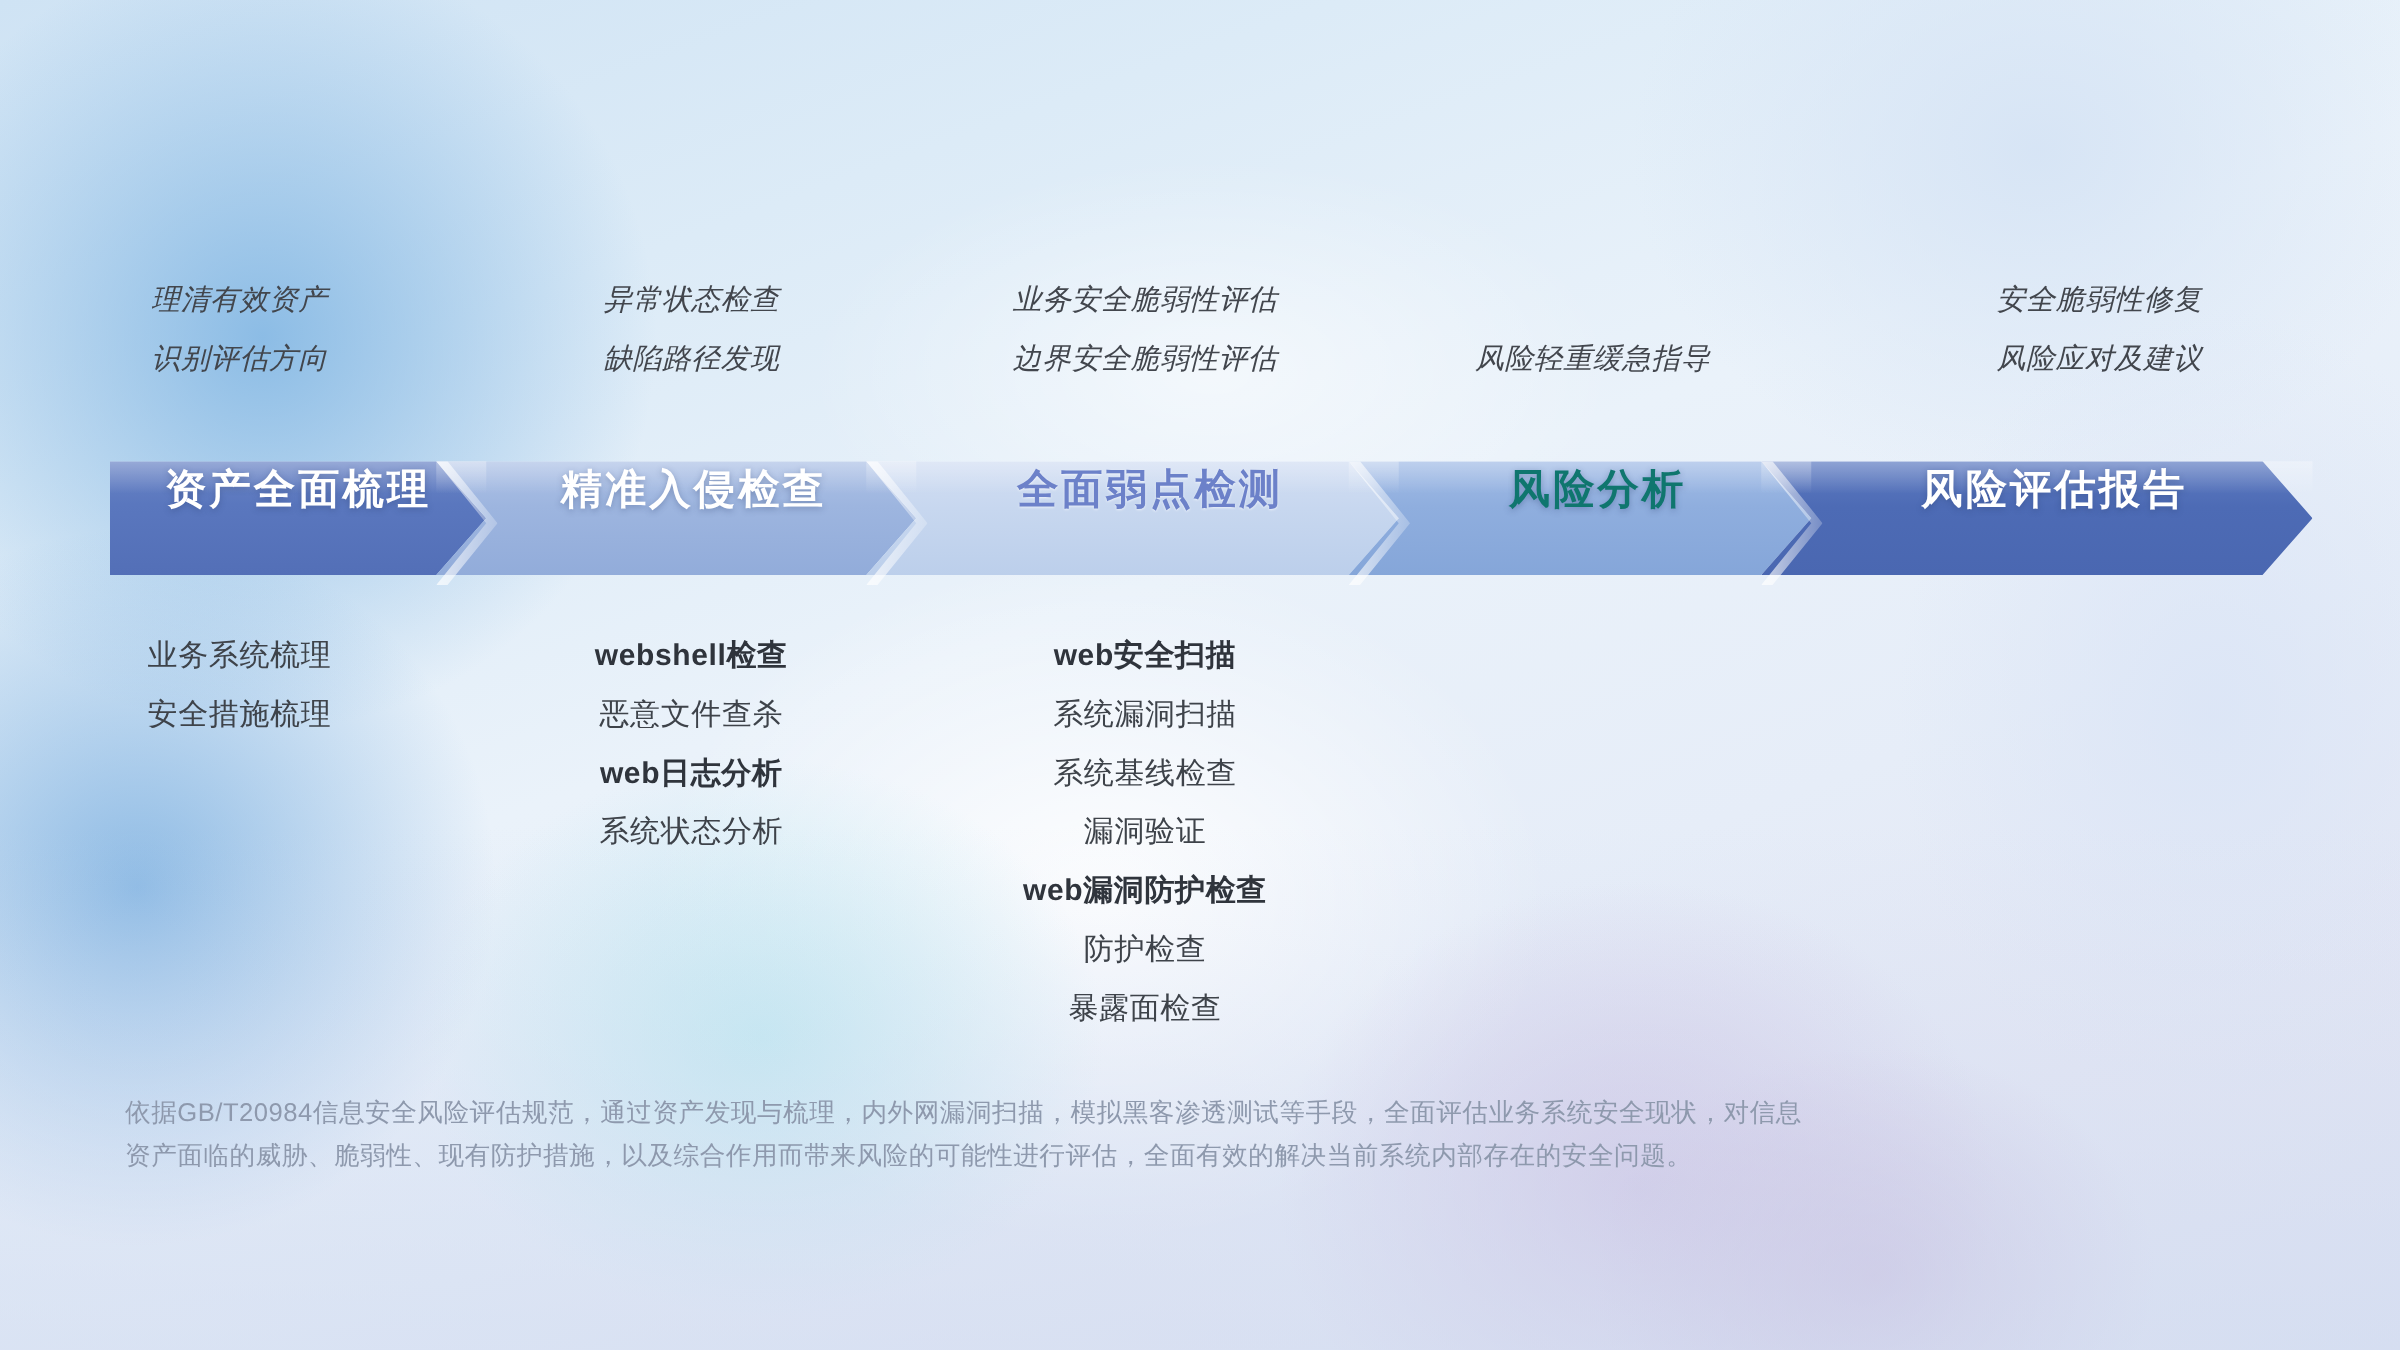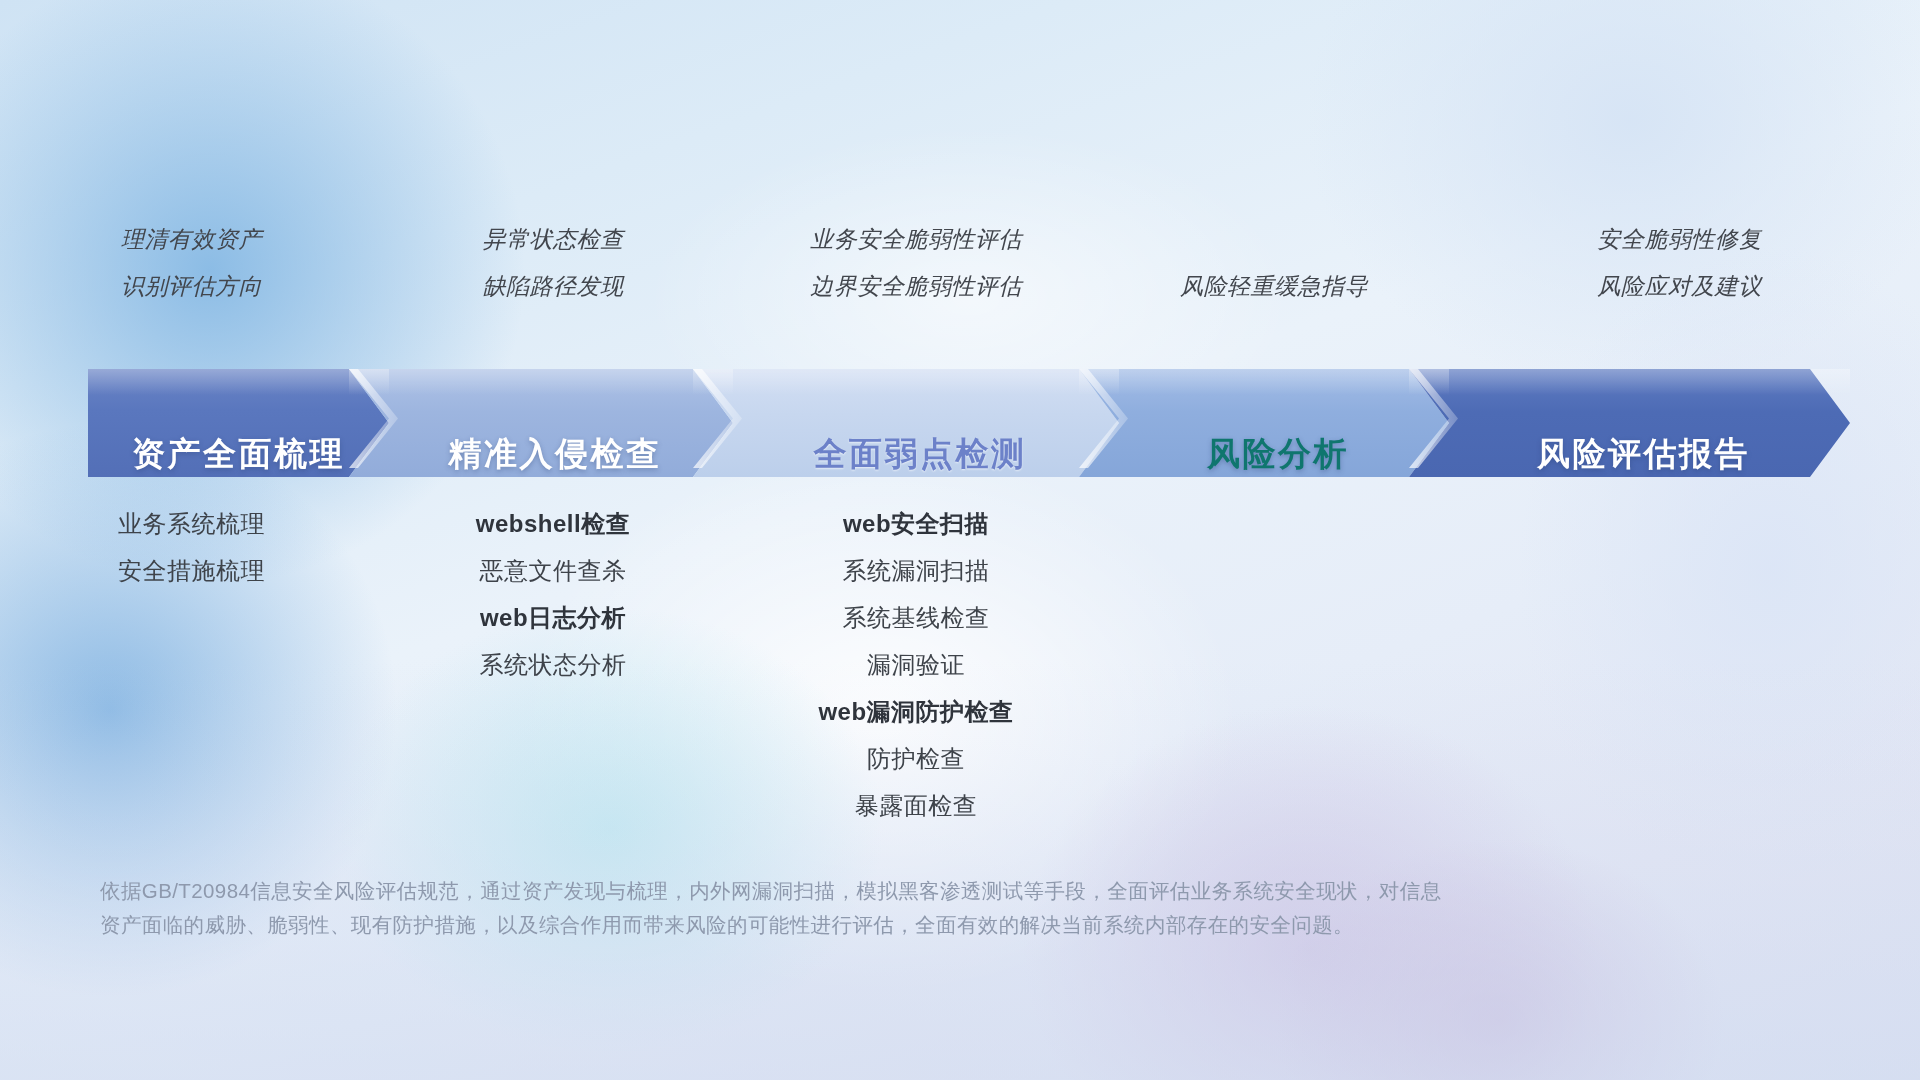--- a/index.html
+++ b/index.html
@@ -81,22 +81,22 @@
     font-size:23px;
     letter-spacing:0.5px;
     font-weight:400;
   }
   .top-group.one-line { padding-top:31px; }
   .top-line { white-space:nowrap; }
 
   
   #band { position:absolute; left:0; top:369px; width:1920px; height:99px; }
   .chev {
-    position:absolute; top:0; height:108px;
-    display:flex; align-items:flex-end; justify-content:center;
+    position:absolute; top:0; height:91px;
+    display:flex; align-items:flex-start; justify-content:center;
   }
   .chev .lbl {
     position:relative; z-index:3;
     font-size:33px; font-weight:bold;
     letter-spacing:2.5px;
     white-space:nowrap;
   }
   .chev .shape { position:absolute; inset:0; z-index:1; }
   .chev .sheen {
     position:absolute; z-index:2; left:0; right:0; top:0; height:26px;

